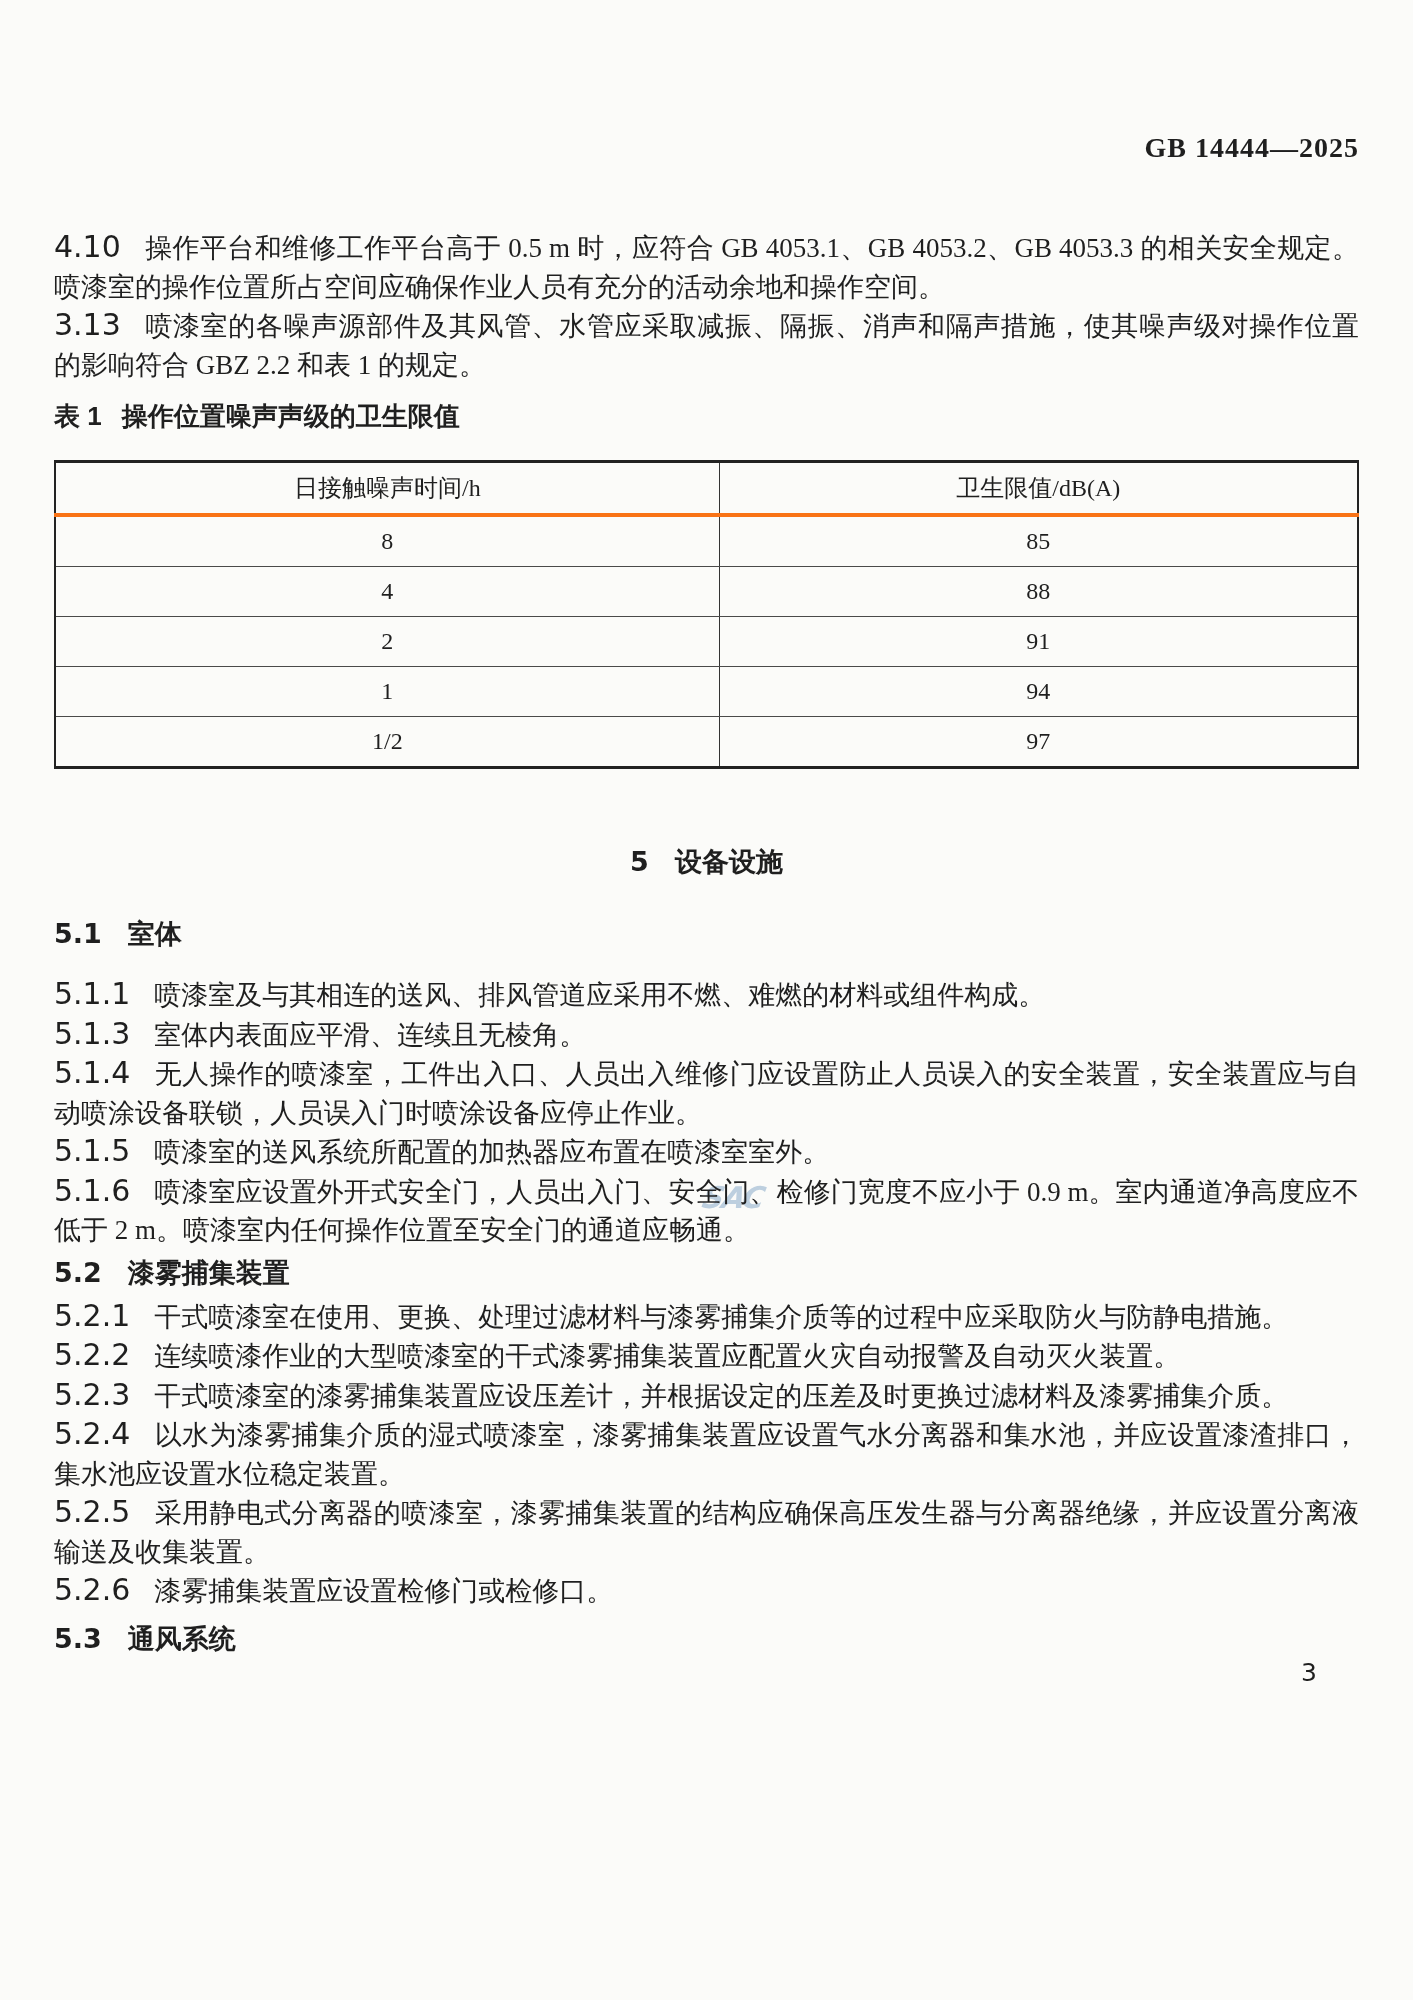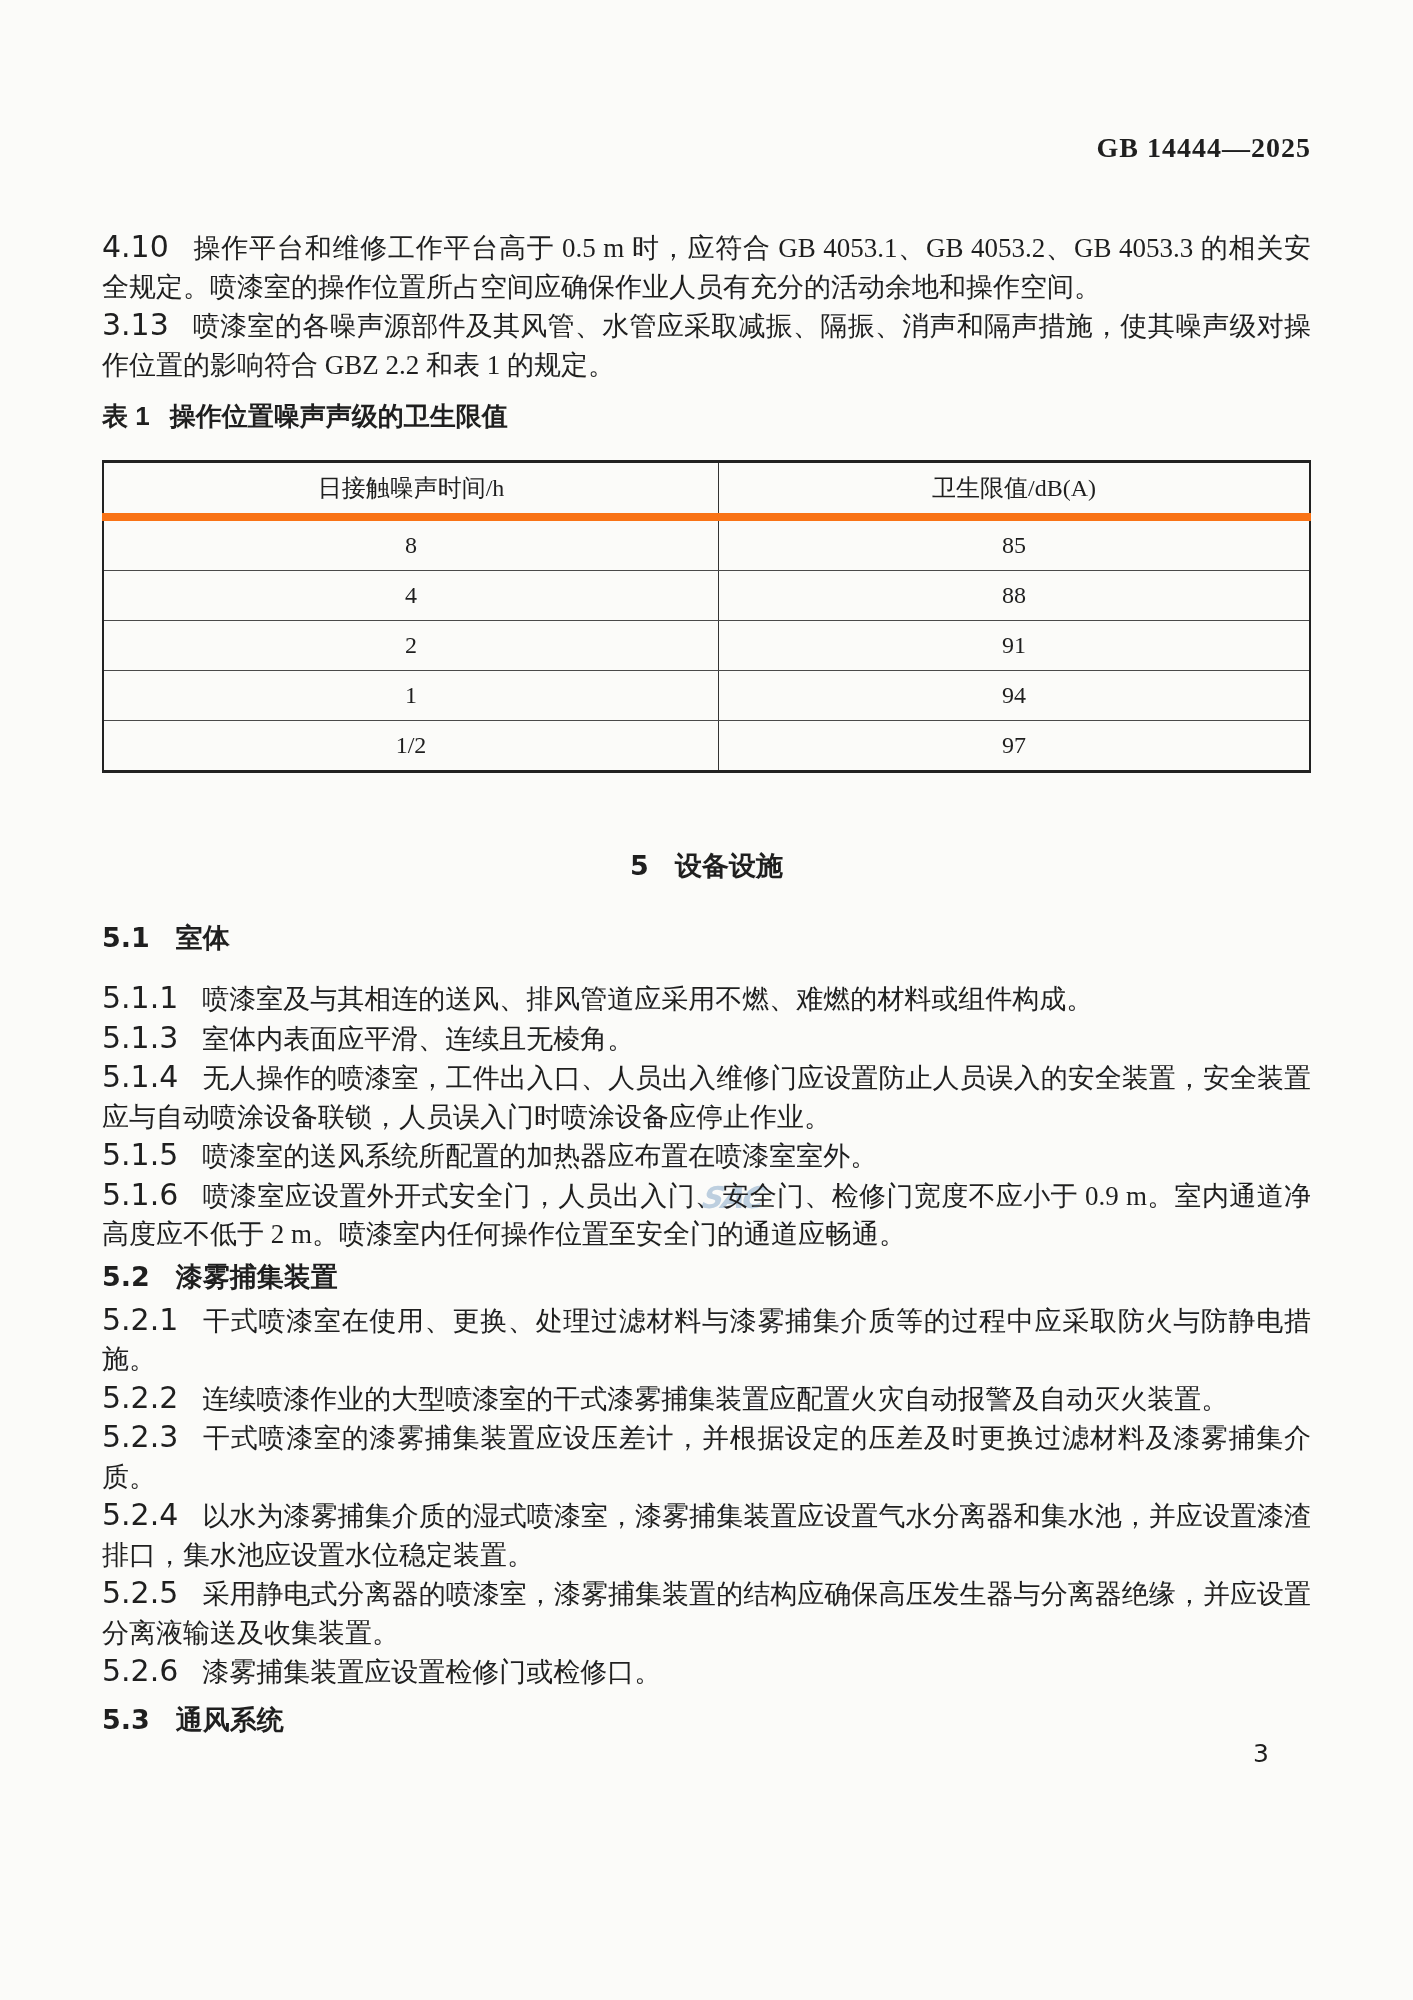--- a/index.html
+++ b/index.html
@@ -4,21 +4,21 @@
 <style>
   html,body{margin:0;padding:0;}
   body{
     width:1413px;height:2000px;
     background:#fbfbf9;
     font-family:"Liberation Serif","DejaVu Serif",serif;
     color:#1f1f1f;
     overflow:hidden;
     position:relative;
   }
-  .page{position:relative;z-index:1;padding:0 102px;}
+  .page{position:relative;z-index:1;padding:0 54px;}
   .doc-code{
     padding-top:132px;
     text-align:right;
     font-size:28px;line-height:32px;
     font-weight:bold;
     letter-spacing:1px;
     font-family:"Liberation Serif","DejaVu Serif",serif;
   }
   .clauses{margin:0;}
   .clauses-4{margin-top:64px;}
@@ -47,21 +47,21 @@
     border-collapse:collapse;
     border:2px solid #222;
     border-top-width:3px;
     border-bottom-width:3px;
     table-layout:fixed;
   }
   table.t1 th{
     height:48px;
     font-weight:normal;
     font-size:24px;
-    border-bottom:8px solid #f97316;
+    border-bottom:4px solid #f97316;
   }
   table.t1 td{
     height:47px;
     text-align:center;
     font-size:24px;
   }
   table.t1 tr:not(:last-child) td{border-bottom:1.5px solid #4a4a4a;}
   table.t1 th:first-child,table.t1 td:first-child{border-right:1.5px solid #333;width:50.7%;}
   .sec{
     margin:0;

